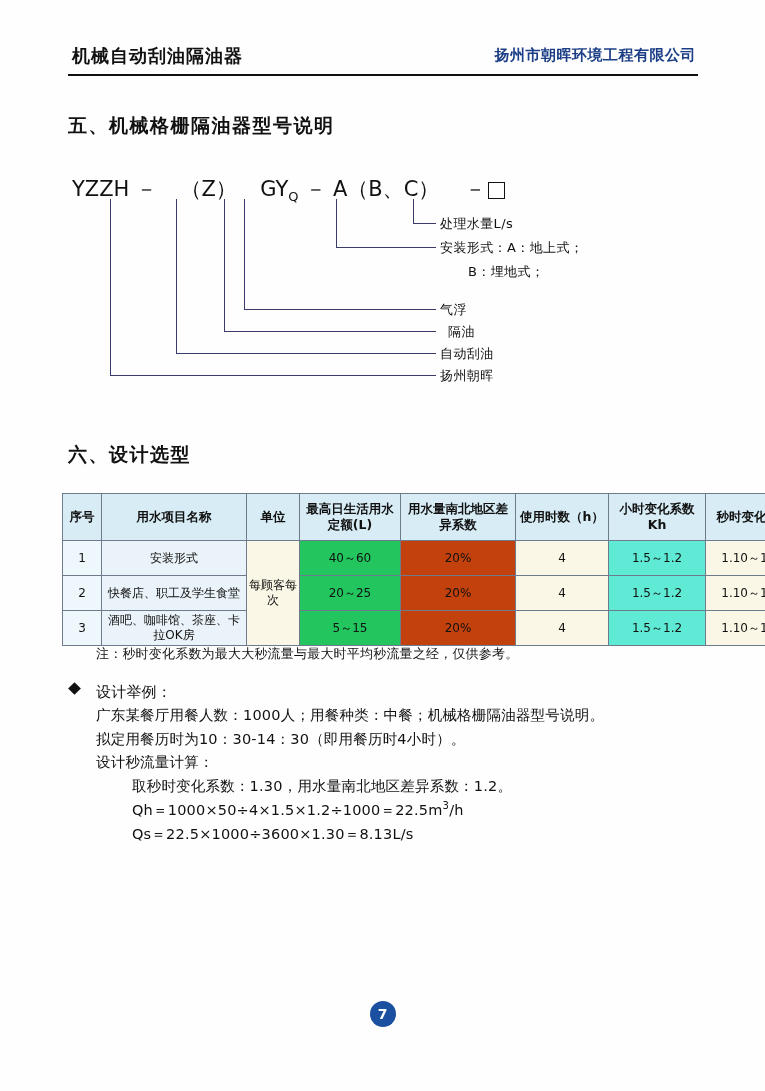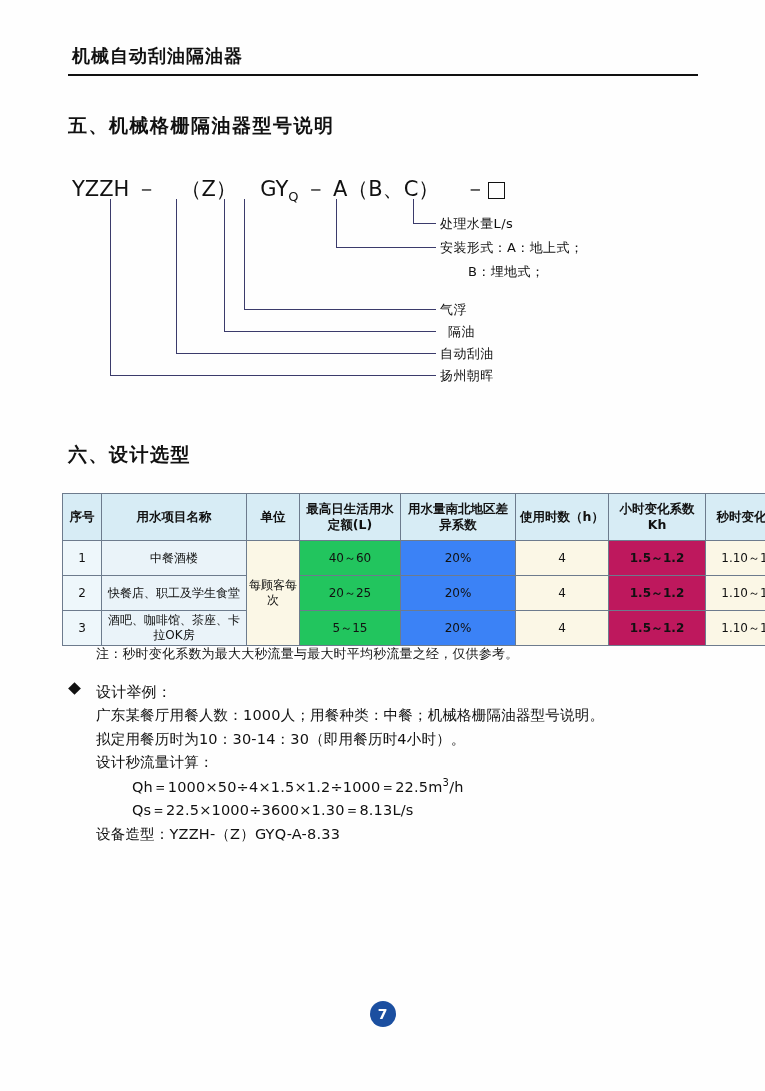--- a/index.html
+++ b/index.html
@@ -141,23 +141,23 @@
     font-weight: bold;
     font-size: 12.5px;
   }
   table.spec tbody td {
     height: 30px;
   }
   .c-seq  { background: #eef7fb; width: 34px; margin-left: 40px; }
   .c-name { background: #eaf3f9; width: 140px; text-align: left; padding-left: 6px; }
   .c-unit { background: #fbf7e6; width: 48px; }
   .c-quota{ background: #22c55e; width: 96px; }
-  .c-diff { background: #3b82f6; width: 110px; }
+  .c-diff { background: #c2410c; width: 110px; }
   .c-hours{ background: #fbf7e6; width: 88px; }
-  .c-kh   { background: #be185d; width: 92px; font-weight: bold; }
+  .c-kh   { background: #5eead4; width: 92px; }
   .c-sec  { background: #fbf7e6; width: 92px; }
   th.c-seq, th.c-name { background: #d7ecf5; }
   th.c-unit, th.c-quota, th.c-diff, th.c-hours, th.c-kh, th.c-sec { background: #d7ecf5; }
   td.unit-merged {
     background: #fbf7e6;
     font-size: 12px;
     line-height: 1.15;
   }
 
   
@@ -224,20 +224,21 @@
     justify-content: center;
   }
 </style>
 </head>
 <body>
 
 <div class="page">
 
   <div class="header">
     <div class="header-left">机械自动刮油隔油器</div>
+    <div class="header-right">扬州市朝晖环境工程有限公司</div>
     <div class="header-rule"></div>
   </div>
 
   <div class="section-title" id="sec5">五、机械格栅隔油器型号说明</div>
 
   <div class="model-area">
     <div class="model-code">
       <span>YZZH －</span>
       <span style="display:inline-block;width:10px"></span>
       <span>（Z）</span>
@@ -286,21 +287,21 @@
           <th class="c-quota">最高日生活用水定额(L)</th>
           <th class="c-diff">用水量南北地区差异系数</th>
           <th class="c-hours">使用时数（h）</th>
           <th class="c-kh">小时变化系数Kh</th>
           <th class="c-sec">秒时变化系数</th>
         </tr>
       </thead>
       <tbody>
         <tr>
           <td class="c-seq">1</td>
-          <td class="c-name">中餐酒楼</td>
+          <td class="c-name">安装形式</td>
           <td class="unit-merged" rowspan="3">每顾客每次</td>
           <td class="c-quota">40～60</td>
           <td class="c-diff">20%</td>
           <td class="c-hours">4</td>
           <td class="c-kh">1.5～1.2</td>
           <td class="c-sec">1.10～1.50</td>
         </tr>
         <tr>
           <td class="c-seq">2</td>
           <td class="c-name">快餐店、职工及学生食堂</td>
@@ -326,22 +327,22 @@
   <div class="note">注：秒时变化系数为最大大秒流量与最大时平均秒流量之经，仅供参考。</div>
 
   <div class="example">
     <div class="ex-head">
       <span class="diamond"></span>
       <span>设计举例：</span>
     </div>
     <div class="ex-line">广东某餐厅用餐人数：1000人；用餐种类：中餐；机械格栅隔油器型号说明。</div>
     <div class="ex-line">拟定用餐历时为10：30-14：30（即用餐历时4小时）。</div>
     <div class="ex-line">设计秒流量计算：</div>
+    <div class="ex-line indent">取秒时变化系数：1.30，用水量南北地区差异系数：1.2。</div>
     <div class="ex-line indent">
       <span>Qh＝1000×50÷4×1.5×1.2÷1000＝22.5m</span><span class="sup">3</span><span>/h</span>
     </div>
     <div class="ex-line indent">Qs＝22.5×1000÷3600×1.30＝8.13L/s</div>
-    <div class="ex-line">设备造型：YZZH-（Z）GYQ-A-8.33</div>
   </div>
 
   <div class="page-num">7</div>
 
 </div>
 
 </body></html>

